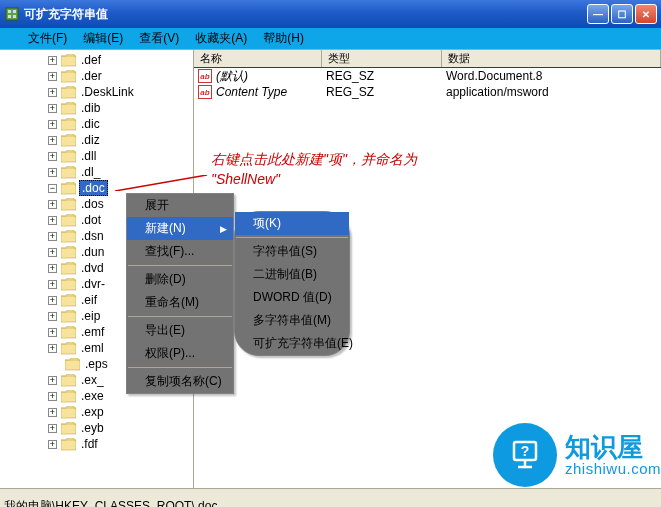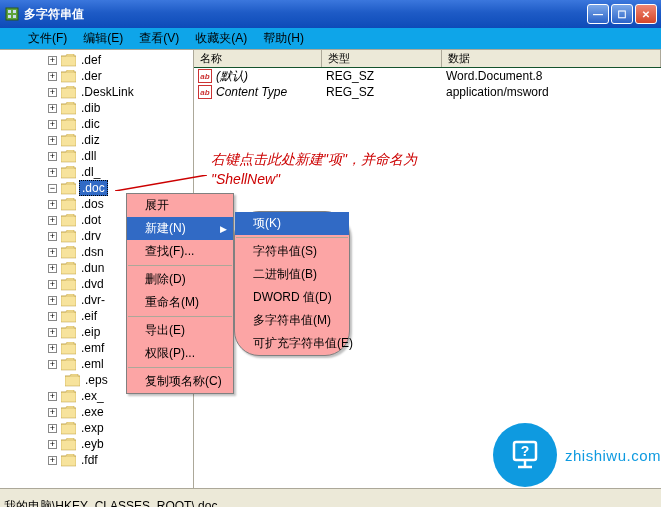--- a/index.html
+++ b/index.html
@@ -38,21 +38,21 @@
 .list-body { flex: 1; font-size: 12px; overflow: auto; }
 .list-row { display: flex; height: 16px; align-items: center; }
 .cell { padding: 0 4px; white-space: nowrap; overflow: hidden; }
 .c1 { width: 128px; display: flex; align-items: center; font-style: italic; }
 .c2 { width: 120px; }
 .c3 { flex: 1; }
 .abicon { width: 14px; height: 14px; border: 1px solid #c33; margin-right: 4px; font-size: 8px; font-weight: bold; color: #c33; display: flex; align-items: center; justify-content: center; background: #fff; }
 
 .statusbar { height: 19px; background: #ece9d8; border-top: 1px solid #aca899; font-size: 12px; padding: 9px 4px; }
 
-.ctxmenu { position: absolute; background: #fca5a5; border: 1px solid #808080; box-shadow: 2px 2px 2px rgba(0,0,0,.25); font-size: 12px; z-index: 10; }
+.ctxmenu { position: absolute; background: #737373; border: 1px solid #808080; box-shadow: 2px 2px 2px rgba(0,0,0,.25); font-size: 12px; z-index: 10; }
 .ctxitem { padding: 3px 22px 3px 18px; white-space: nowrap; position: relative; }
 .ctxitem.hi { background: #316ac5; color: #fff; }
 .ctxitem.sep { height: 1px; padding: 0; border-top: 1px solid #aca899; margin: 2px 1px; }
 .arrow { position: absolute; right: 6px; top: 50%; transform: translateY(-50%); font-size: 9px; }
 
 .annotation { position: absolute; left: 211px; top: 150px; color: #c00; font-style: italic; font-size: 14px; font-family: KaiTi, serif; line-height: 1.4; }
 .anno-line { position: absolute; left: 115px; top: 175px; width: 92px; height: 16px; z-index: 5; }
 
 .watermark { position: absolute; right: 0; bottom: 20px; display: flex; align-items: center; }
 .wm-circle { width: 64px; height: 64px; border-radius: 50%; background: #0e9ae0; display: flex; align-items: center; justify-content: center; color: #fff; }
@@ -66,21 +66,21 @@
 <div class="titlebar">
   <span class="icon">
     <svg width="16" height="16">
         <rect x="2" y="2" width="12" height="12" fill="#5fa33a" stroke="#2d5a1a"></rect>
         <rect x="4" y="4" width="3" height="3" fill="#cde"></rect>
         <rect x="9" y="4" width="3" height="3" fill="#cde"></rect>
         <rect x="4" y="9" width="3" height="3" fill="#cde"></rect>
         <rect x="9" y="9" width="3" height="3" fill="#cde"></rect>
       </svg>
   </span>
-  <span class="title">多字符串值</span>
+  <span class="title">可扩充字符串值</span>
   <div class="winbtns">
     <div class="winbtn min">—</div>
     <div class="winbtn max">☐</div>
     <div class="winbtn close">✕</div>
   </div>
 </div>
 
 <div class="menubar">
   <div class="menuitem">文件(F)</div>
   <div class="menuitem">编辑(E)</div>
@@ -193,30 +193,20 @@
       </div>
       <div class="tree-item">
         <span class="expander plus"></span>
         <span class="folder-icon">
           <svg width="15" height="13">
             <path d="M0 2 L5 2 L6 0 L13 0 L13 2 L15 2 L15 12 L0 12 Z" fill="#f7e39c" stroke="#b89b3e" stroke-width="0.5"></path>
             <path d="M0 2 L15 2" stroke="#b89b3e" stroke-width="0.5"></path>
           </svg>
         </span>
         <span class="node-label">.dot</span>
-      </div>
-      <div class="tree-item">
-        <span class="expander plus"></span>
-        <span class="folder-icon">
-          <svg width="15" height="13">
-            <path d="M0 2 L5 2 L6 0 L13 0 L13 2 L15 2 L15 12 L0 12 Z" fill="#f7e39c" stroke="#b89b3e" stroke-width="0.5"></path>
-            <path d="M0 2 L15 2" stroke="#b89b3e" stroke-width="0.5"></path>
-          </svg>
-        </span>
-        <span class="node-label">.drv</span>
       </div>
       <div class="tree-item">
         <span class="expander plus"></span>
         <span class="folder-icon">
           <svg width="15" height="13">
             <path d="M0 2 L5 2 L6 0 L13 0 L13 2 L15 2 L15 12 L0 12 Z" fill="#f7e39c" stroke="#b89b3e" stroke-width="0.5"></path>
             <path d="M0 2 L15 2" stroke="#b89b3e" stroke-width="0.5"></path>
           </svg>
         </span>
         <span class="node-label">.dsn</span>
@@ -416,15 +406,16 @@
 <div class="watermark">
   <div class="wm-circle">
     <svg width="34" height="34">
         <rect x="6" y="4" width="22" height="18" rx="2" fill="none" stroke="#fff" stroke-width="2.5"></rect>
         <text x="17" y="18" text-anchor="middle" fill="#fff" font-size="14" font-weight="bold">?</text>
         <line x1="17" y1="22" x2="17" y2="28" stroke="#fff" stroke-width="2.5"></line>
         <line x1="10" y1="29" x2="24" y2="29" stroke="#fff" stroke-width="2.5"></line>
       </svg>
   </div>
   <div class="wm-text">
+    <div class="cn">知识屋</div>
     <div class="url">zhishiwu.com</div>
   </div>
 </div>
 
 </body></html>

